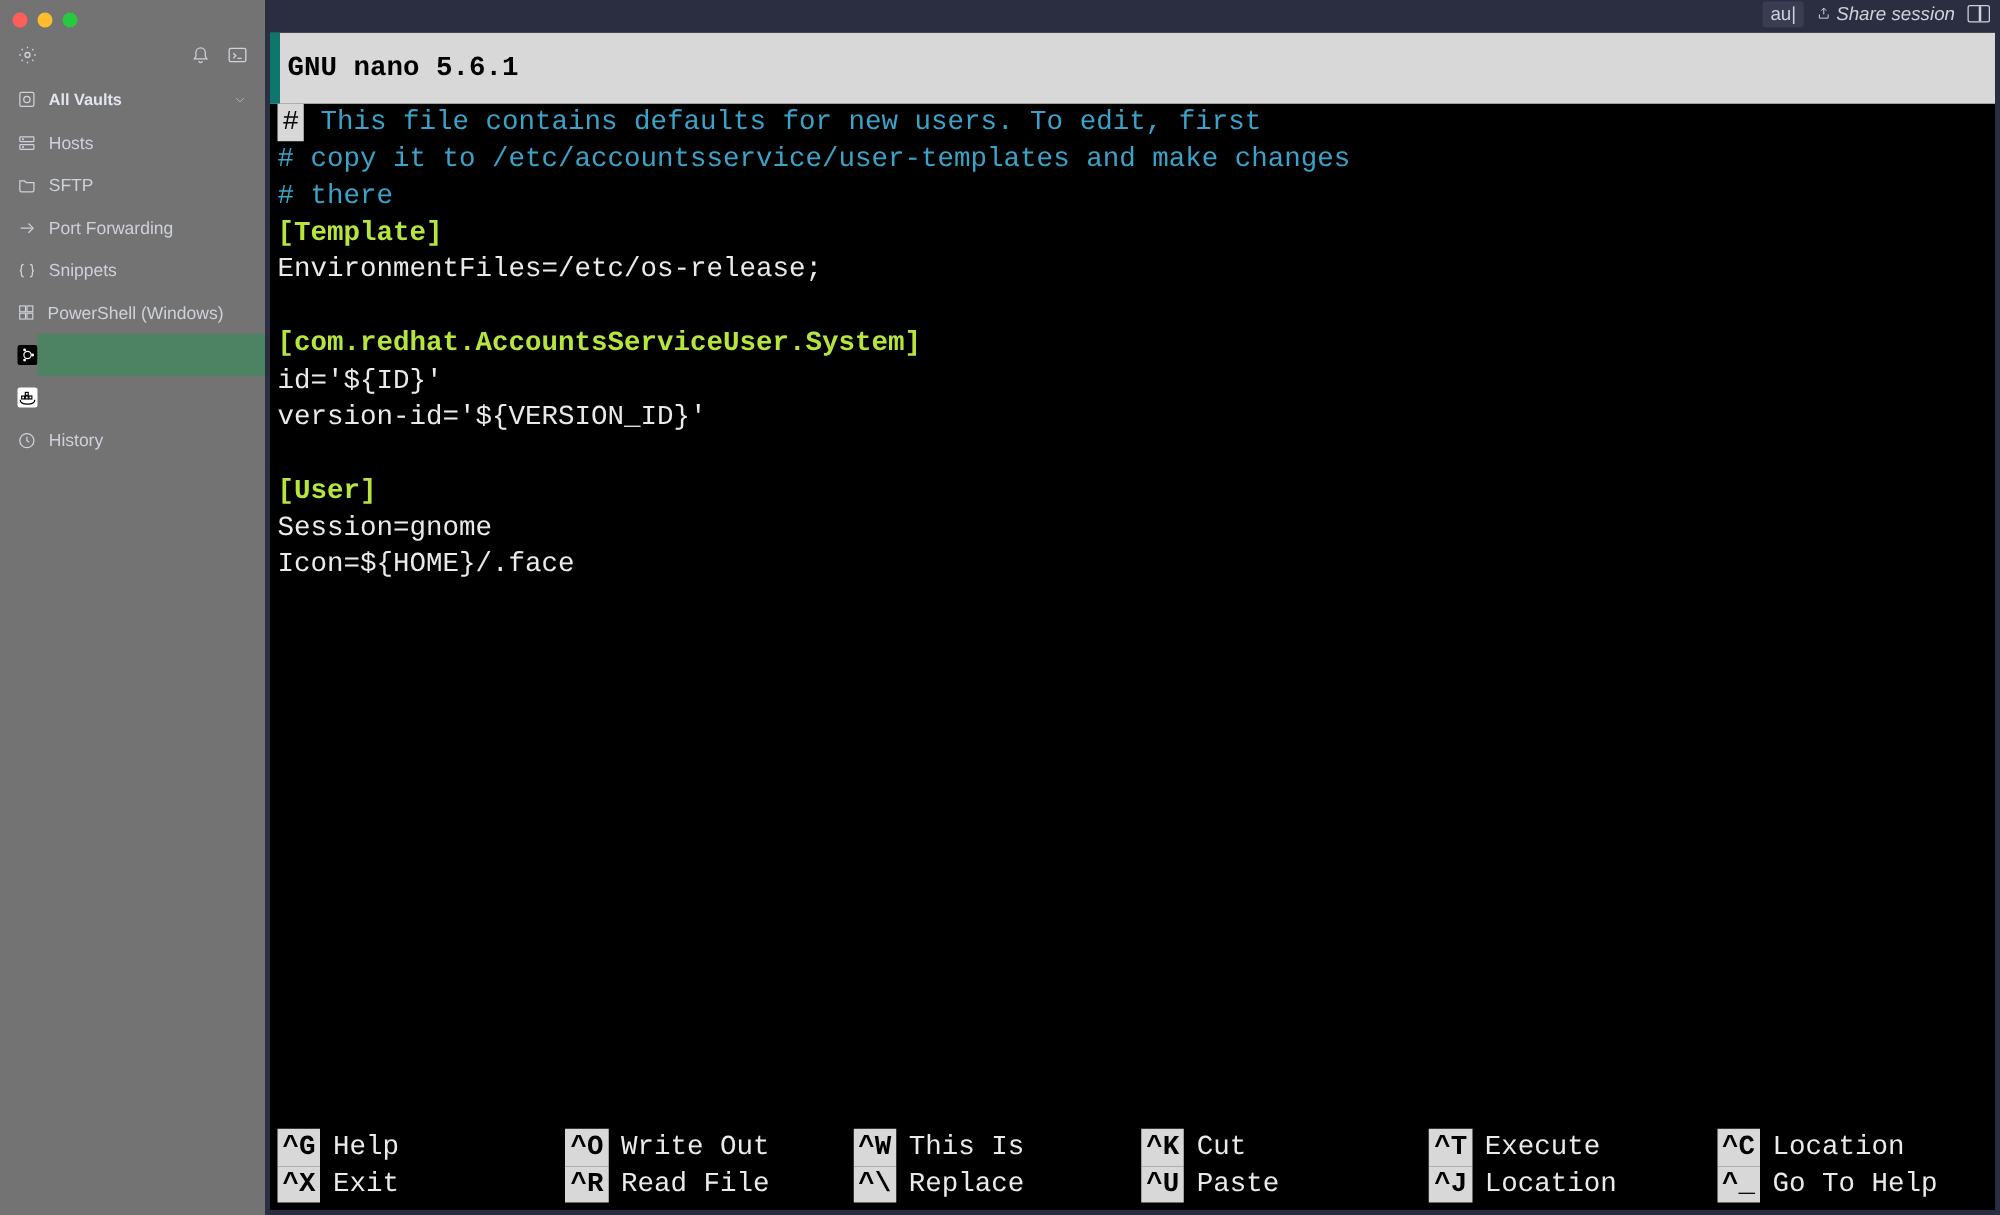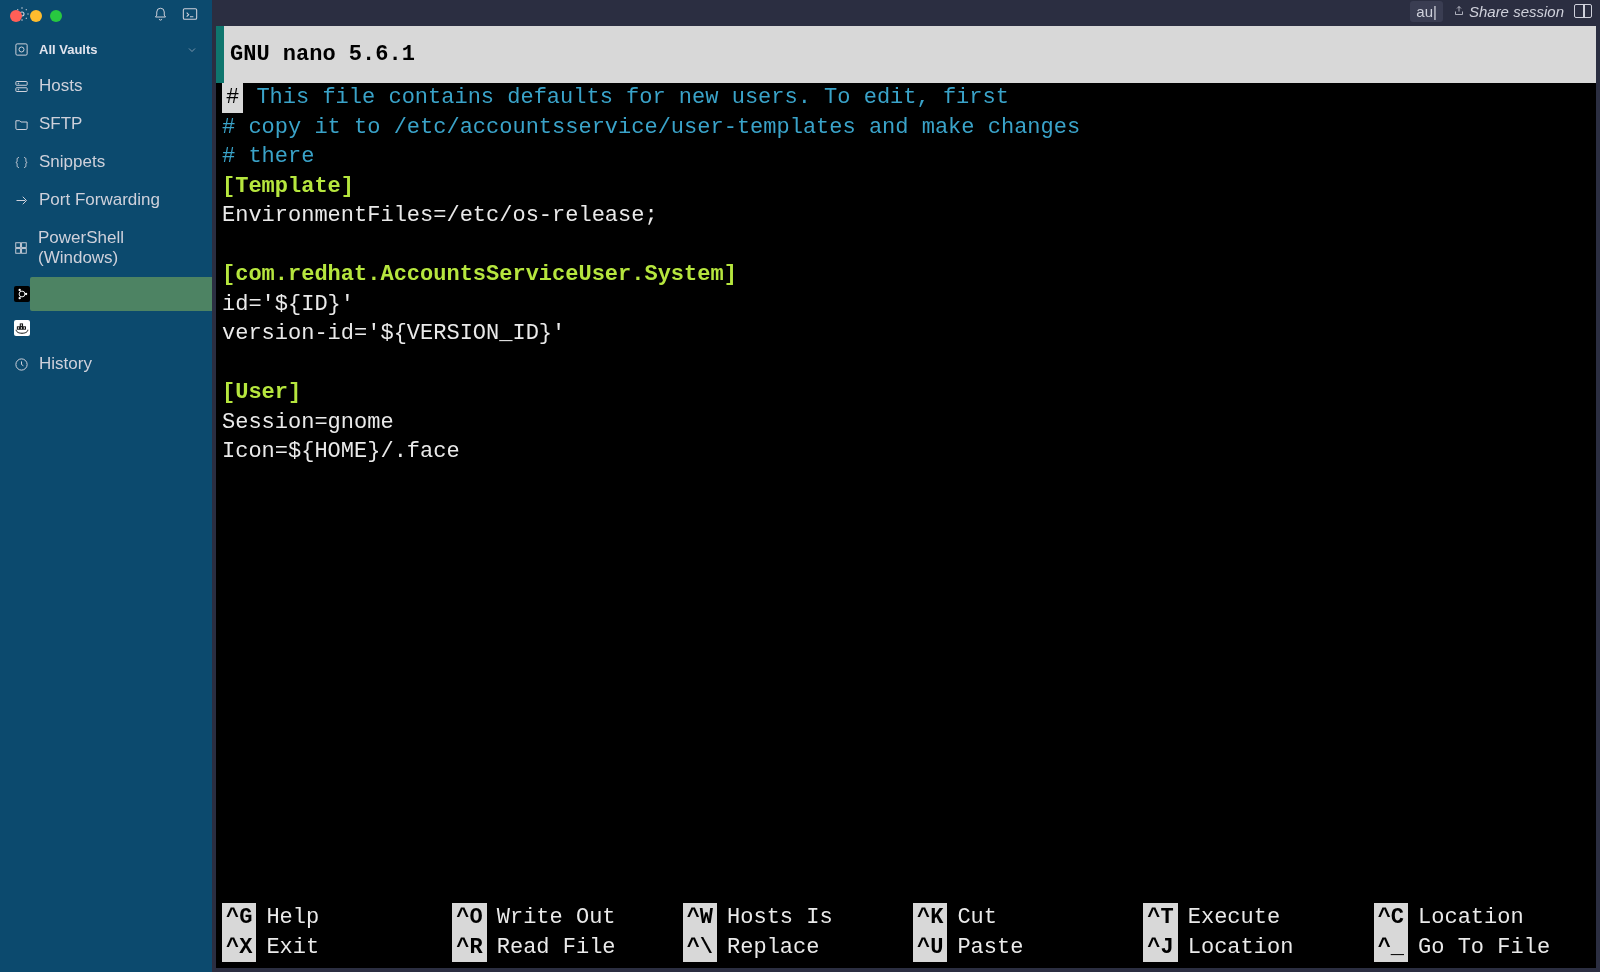--- a/index.html
+++ b/index.html
@@ -9,40 +9,40 @@
   position: absolute; top: 10px; left: 10px; display: flex; gap: 8px; z-index: 100;
 }
 .dot { width: 12px; height: 12px; border-radius: 50%; }
 .dot.red { background: #ff5f57; }
 .dot.yellow { background: #febc2e; }
 .dot.green { background: #28c840; }
 
 .app { display: flex; width: 100%; height: 100%; }
 
 .sidebar {
-  width: 212px; background: #0c4a6e; color: #cfd1db; display: flex; flex-direction: column;
-  font-size: 13px;
+  width: 212px; background: #737373; color: #cfd1db; display: flex; flex-direction: column;
+  padding-top: 30px; font-size: 13px; text-align: center;
 }
 .sidebar-top-row { display: flex; align-items: center; justify-content: space-between; padding: 6px 14px 10px 14px; }
 .icon { display: inline-flex; align-items: center; justify-content: center; }
 .icon svg { display: block; }
 .sidebar-top-icons { display: flex; gap: 14px; align-items: center; }
 
 .sidebar-section {
   display: flex; align-items: center; justify-content: space-between;
   padding: 10px 14px; color: #e2e4ee; font-weight: 600; cursor: pointer;
 }
 .sidebar-section .sec-left { display: flex; gap: 10px; align-items: center; }
 .chevron { opacity: .7; }
 
 .sidebar-item {
   display: flex; align-items: center; gap: 10px;
   padding: 9px 14px; color: #cfd1db; cursor: pointer;
 }
-.sidebar-item .lbl { font-size: 17px; }
+.sidebar-item .lbl { font-size: 14px; }
 
 .topbar {
   position: absolute; top: 0; right: 0; height: 22px; display: flex; align-items: center; gap: 10px;
   padding: 0 8px; background: #2b2e41; color: #cfd1db; font-size: 15px; z-index: 50;
 }
 .topbar .pill { background: #3a3d52; padding: 2px 6px; border-radius: 3px; color: #cfd1db; }
 .topbar .share { display: flex; align-items: center; gap: 4px; color: #cfd1db; cursor: pointer; font-style: italic; }
 
 .terminal {
   flex: 1; position: relative; background: #2b2e41; display: flex; flex-direction: column;
@@ -152,33 +152,33 @@
         <svg width="15" height="15" viewBox="0 0 24 24">
             <path d="M3 6h6l2 2h10v10a2 2 0 0 1-2 2H5a2 2 0 0 1-2-2V6z"></path>
           </svg>
       </span>
       <span class="lbl">SFTP</span>
     </div>
 
     <div class="sidebar-item">
       <span class="icon">
         <svg width="15" height="15" viewBox="0 0 24 24">
+            <path d="M4 12h14M14 6l6 6-6 6"></path>
+          </svg>
+      </span>
+      <span class="lbl">Port Forwarding</span>
+    </div>
+
+    <div class="sidebar-item">
+      <span class="icon">
+        <svg width="15" height="15" viewBox="0 0 24 24">
             <path d="M8 4c-2 0-3 1-3 3v2c0 2-1 3-2 3 1 0 2 1 2 3v2c0 2 1 3 3 3M16 4c2 0 3 1 3 3v2c0 2 1 3 2 3-1 0-2 1-2 3v2c0 2-1 3-3 3"></path>
           </svg>
       </span>
       <span class="lbl">Snippets</span>
-    </div>
-
-    <div class="sidebar-item">
-      <span class="icon">
-        <svg width="15" height="15" viewBox="0 0 24 24">
-            <path d="M4 12h14M14 6l6 6-6 6"></path>
-          </svg>
-      </span>
-      <span class="lbl">Port Forwarding</span>
     </div>
 
     <div class="sidebar-item">
       <span class="icon">
         <svg width="14" height="14" viewBox="0 0 24 24">
             <rect x="3" y="3" width="8" height="8"></rect>
             <rect x="13" y="3" width="8" height="8"></rect>
             <rect x="3" y="13" width="8" height="8"></rect>
             <rect x="13" y="13" width="8" height="8"></rect>
           </svg>
@@ -244,21 +244,21 @@
           <div class="sc">
             <span class="key">^G</span>
             <span class="desc">Help</span>
           </div>
           <div class="sc">
             <span class="key">^O</span>
             <span class="desc">Write Out</span>
           </div>
           <div class="sc">
             <span class="key">^W</span>
-            <span class="desc">Hosts Is</span>
+            <span class="desc">This Is</span>
           </div>
           <div class="sc">
             <span class="key">^K</span>
             <span class="desc">Cut</span>
           </div>
           <div class="sc">
             <span class="key">^T</span>
             <span class="desc">Execute</span>
           </div>
           <div class="sc">
@@ -280,19 +280,19 @@
           <div class="sc">
             <span class="key">^U</span>
             <span class="desc">Paste</span>
           </div>
           <div class="sc">
             <span class="key">^J</span>
             <span class="desc">Location</span>
           </div>
           <div class="sc">
             <span class="key">^_</span>
-            <span class="desc">Go To File</span>
+            <span class="desc">Go To Help</span>
           </div>
         </div>
     </div>
   </div>
 
 </div>
 
 </body></html>

